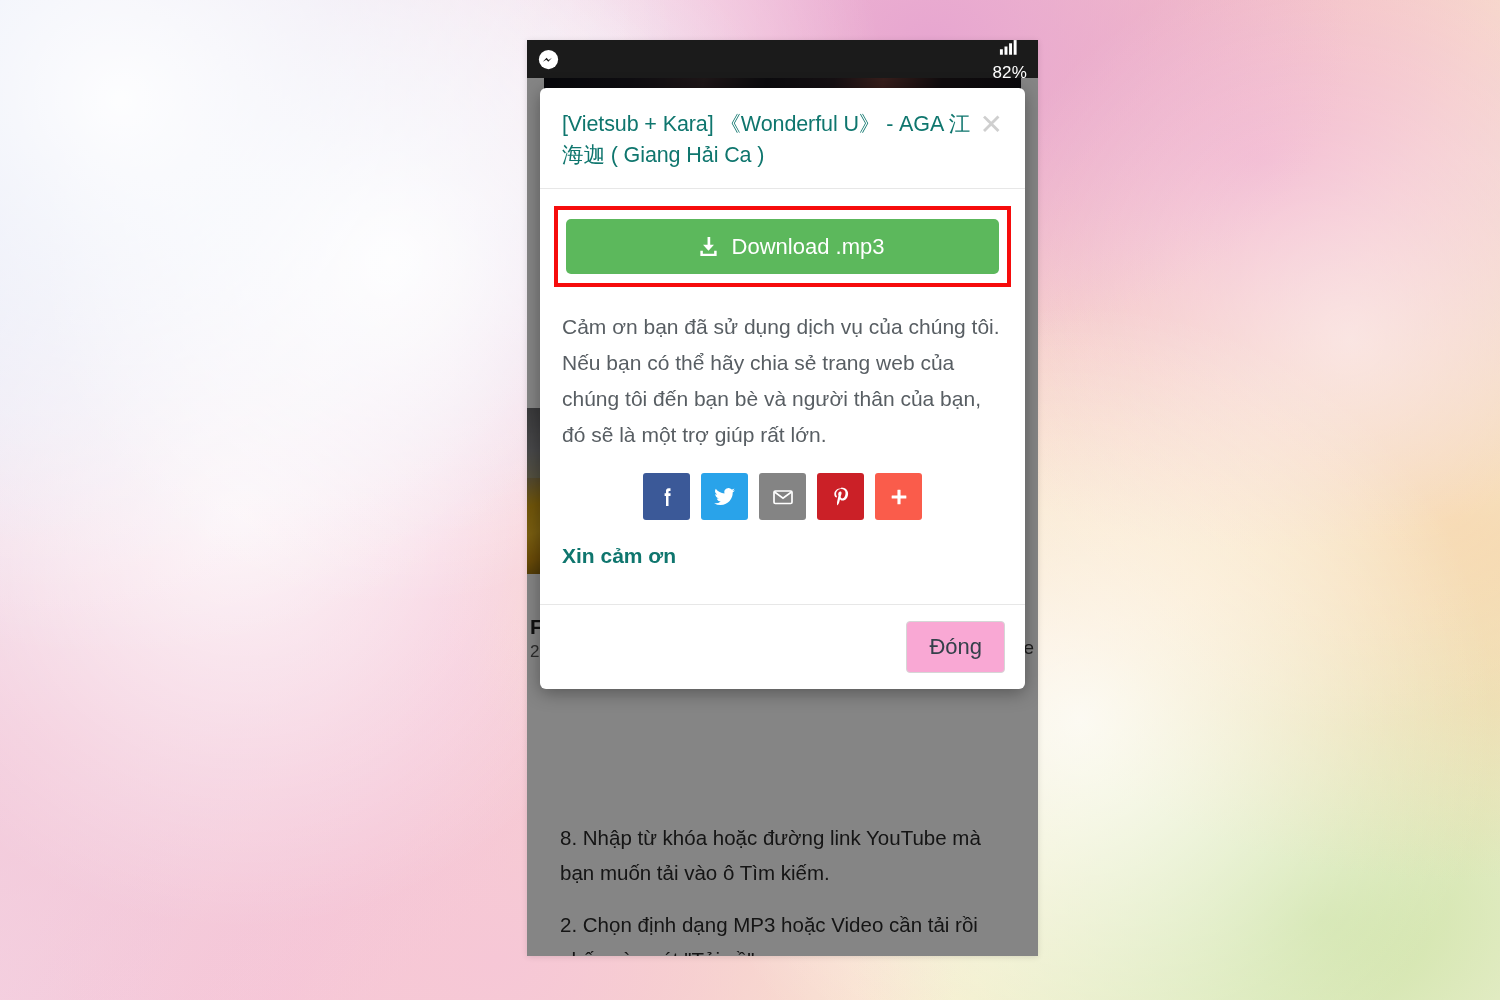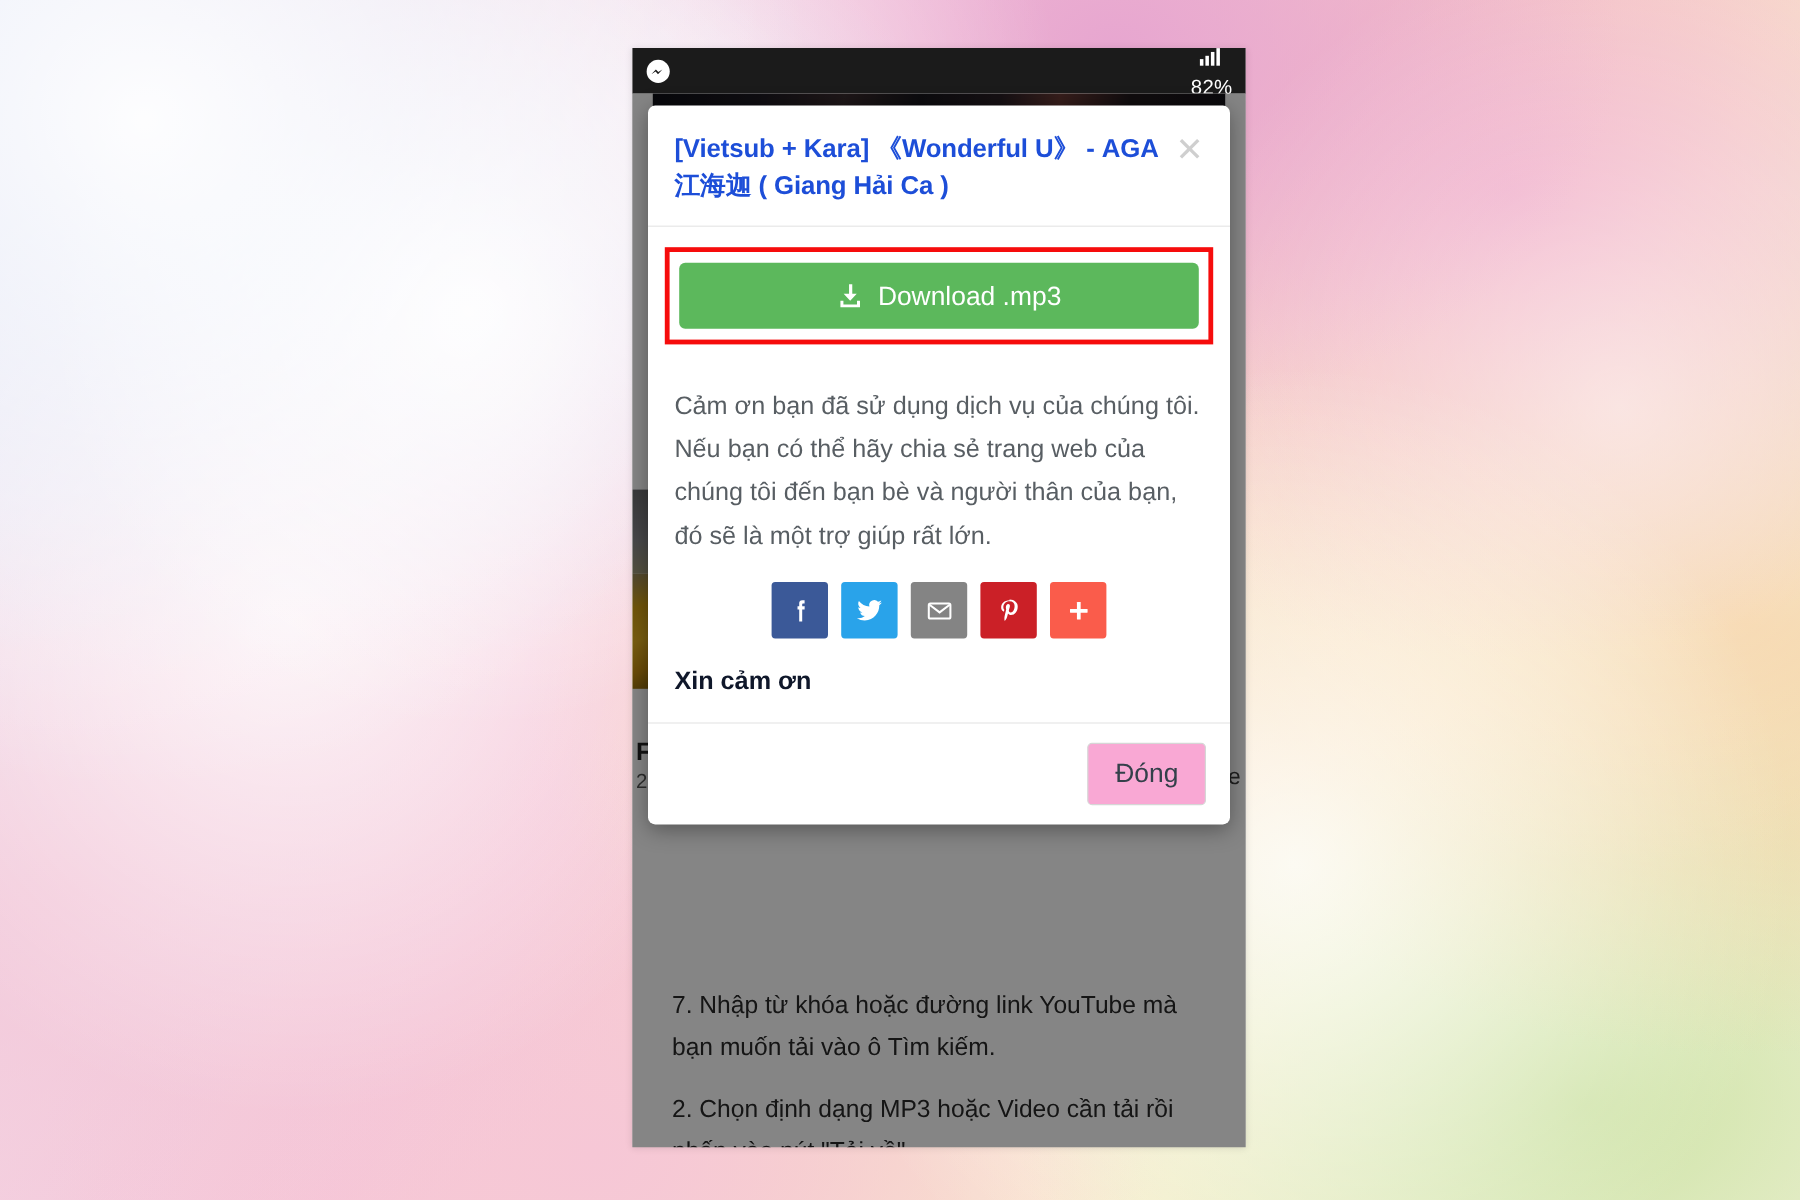--- a/index.html
+++ b/index.html
@@ -103,21 +103,21 @@
     box-shadow: 0 4px 18px rgba(0,0,0,0.35);
     overflow: hidden;
   }
   #dlgHeader {
     padding: 21px 22px 18px 22px;
     border-bottom: 1px solid #e7e7e7;
     display: flex; align-items: flex-start;
   }
   #dlgTitle {
     flex: 1;
-    font-size: 21.5px; font-weight: bold; color: #1d4ed8;
+    font-size: 21.5px; font-weight: normal; color: #0f766e;
     line-height: 1.42;
     letter-spacing: -0.1px;
   }
   #dlgClose {
     font-size: 28px; line-height: 1; color: #cfcfcf;
     font-weight: 300; margin-left: 6px; margin-top: 2px;
     cursor: pointer; user-select: none;
   }
 
   #dlgBody { padding: 12px 22px 16px 22px; }
@@ -137,38 +137,38 @@
     font-size: 22px; color: #fff;
     font-family: "Liberation Sans", sans-serif;
     cursor: pointer;
     padding-left: 16px;
   }
   .btn-download { background: #5cb85c; }
   .btn-edit { background: #d9534f; margin-top: 9px; }
   .btn-big svg { display: block; }
 
   #thankyou {
-    margin-top: 34px;
+    margin-top: 22px;
     font-size: 21px; line-height: 1.72; color: #585e63;
   }
 
   #share {
     display: flex; justify-content: center; gap: 11px;
     margin-top: 20px;
   }
   .share-btn {
     width: 47px; height: 47px; border-radius: 3px;
     display: flex; align-items: center; justify-content: center;
     cursor: pointer; border: none;
   }
   .share-btn svg { display: block; }
 
   #xincamon {
-    margin-top: 24px; margin-bottom: 6px;
-    font-size: 21px; font-weight: bold; color: #0f172a;
+    margin-top: 24px; margin-bottom: 20px;
+    font-size: 21px; font-weight: bold; color: #0f766e;
   }
 
   #dlgFooter {
     border-top: 1px solid #e7e7e7;
     padding: 16px 20px;
     display: flex; justify-content: flex-end;
   }
   #btnClose {
     background: #f9a8d4;
     border: 1px solid #d6d6d6;
@@ -256,21 +256,21 @@
 
   <div id="pagebg">
     <div id="videoThumb"></div>
     <div id="sideThumbTop"></div>
     <div id="sideThumb"></div>
     <div class="bg-f">F</div>
     <div class="bg-2">2</div>
     <div class="bg-e">e</div>
 
     <div id="instructions">
-      <p>7. Nhập từ khóa hoặc đường link YouTube mà bạn muốn tải vào ô Tìm kiếm.</p>
+      <p>8. Nhập từ khóa hoặc đường link YouTube mà bạn muốn tải vào ô Tìm kiếm.</p>
       <p>2. Chọn định dạng MP3 hoặc Video cần tải rồi nhấn vào nút "Tải về".</p>
     </div>
   </div>
 
   <div id="scrim"></div>
 
   <div id="dialog">
 
     <div id="dlgHeader">
       <div id="dlgTitle">[Vietsub + Kara] 《Wonderful U》 - AGA 江海迦 ( Giang Hải Ca )</div>

